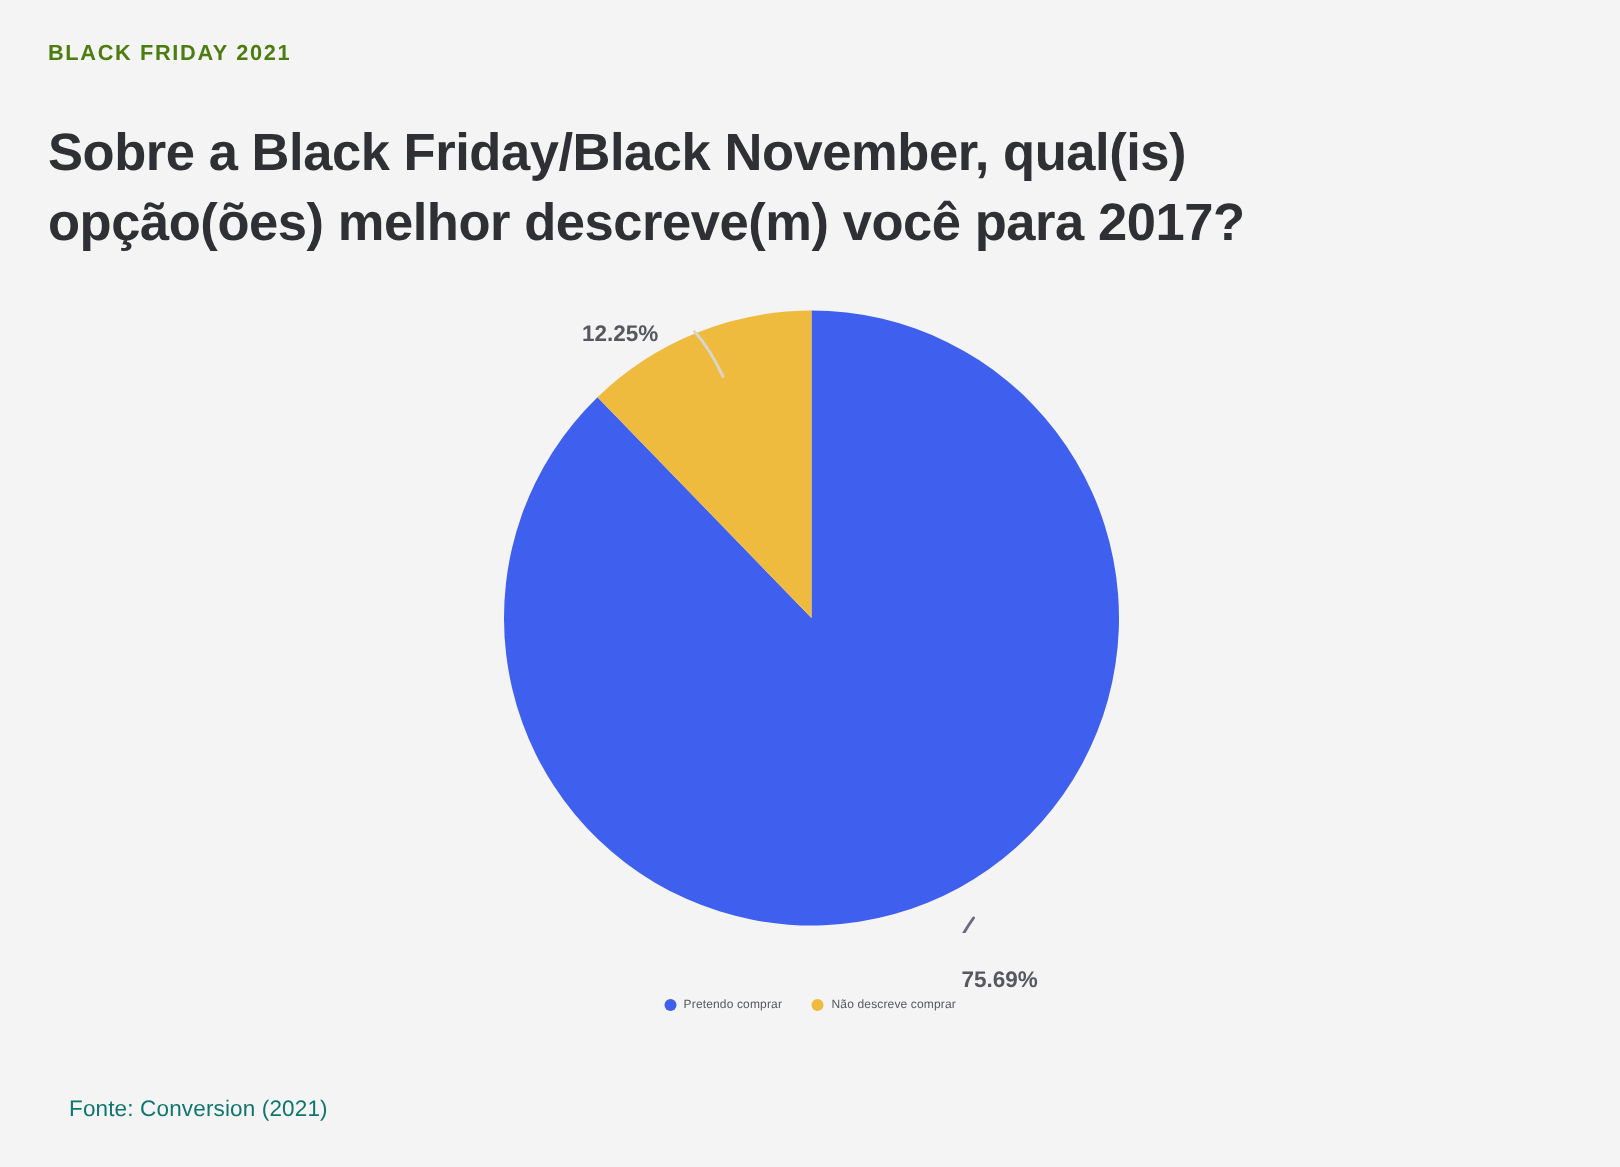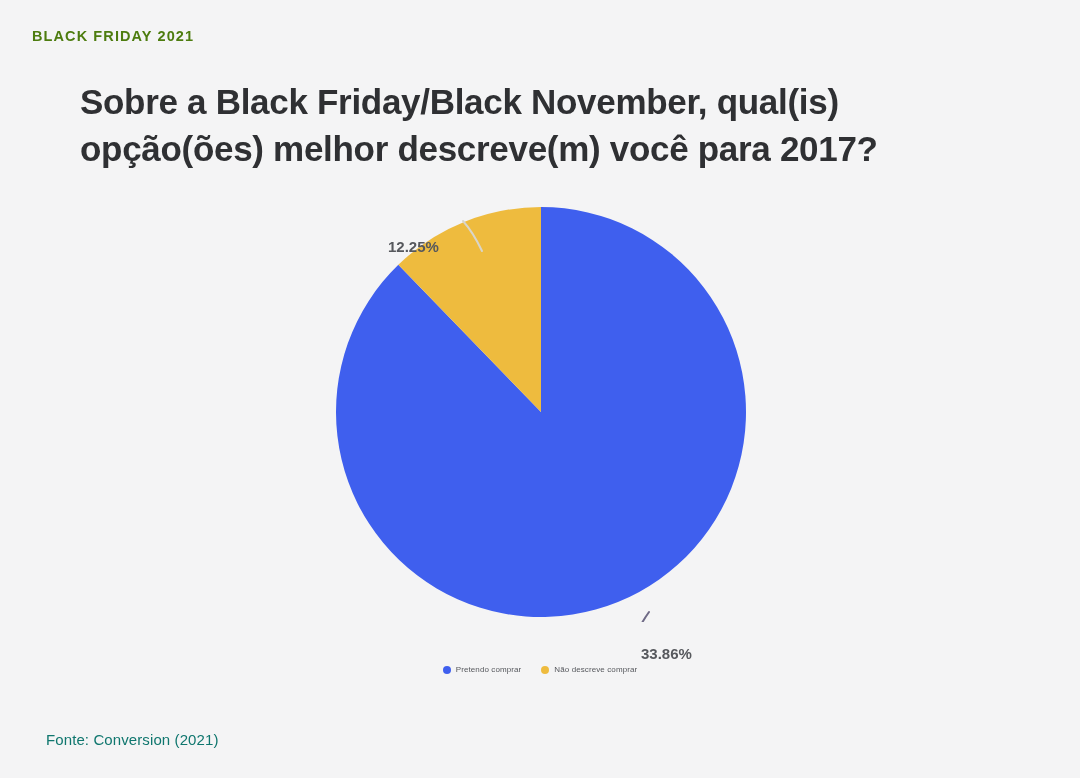--- a/index.html
+++ b/index.html
@@ -38,21 +38,21 @@
     position: absolute;
     left: 32px;
     top: 56px;
     width: 1010px;
     font-size: 35px;
     line-height: 1.33;
     font-weight: 700;
     color: #2f3033;
     letter-spacing: -0.3px;
   }
-  .title .tline { display: block; margin-left: 48px; }
+  .title .tline { display: block; }
 
   
   .chart-area {
     position: absolute;
     left: 0;
     top: 170px;
     width: 1080px;
     height: 540px;
   }
 
@@ -65,21 +65,21 @@
   }
   .pie-svg { display: block; }
 
   .slice-label {
     position: absolute;
     font-size: 15px;
     font-weight: 600;
     color: #56585d;
     white-space: nowrap;
   }
-  .label-minor { left: 57px; top: 12px; margin-top: 24px; }
+  .label-minor { left: 57px; top: 12px; }
   .label-major { left: 310px; top: 443px; }
 
   
   .legend {
     position: absolute;
     left: 0;
     top: 495px;
     width: 1080px;
     display: flex;
     justify-content: center;
@@ -136,21 +136,21 @@
 
         <path id="slice-minor" d="M 210 210 L 67.34 62.78 A 205 205 0 0 1 210.00 5.00 Z" fill="#eebb3e"></path>
 
         <path d="M 132 19 Q 142 30 151 49" fill="none" stroke="#d9d5ca" stroke-width="2" stroke-linecap="round"></path>
 
         <path d="M 318 410 Q 308 424 302 440" fill="none" stroke="#6f6a86" stroke-width="2" stroke-linecap="round"></path>
       </svg>
 
       <div class="slice-label label-minor">12.25%</div>
 
-      <div class="slice-label label-major">33.86%</div>
+      <div class="slice-label label-major">75.69%</div>
     </div>
 
     <div class="legend">
       <div class="legend-item">
         <span class="legend-dot" style="background:#3f5fee"></span>
         <span class="legend-text">Pretendo comprar</span>
       </div>
       <div class="legend-item">
         <span class="legend-dot" style="background:#eebb3e"></span>
         <span class="legend-text">Não descreve comprar</span>

